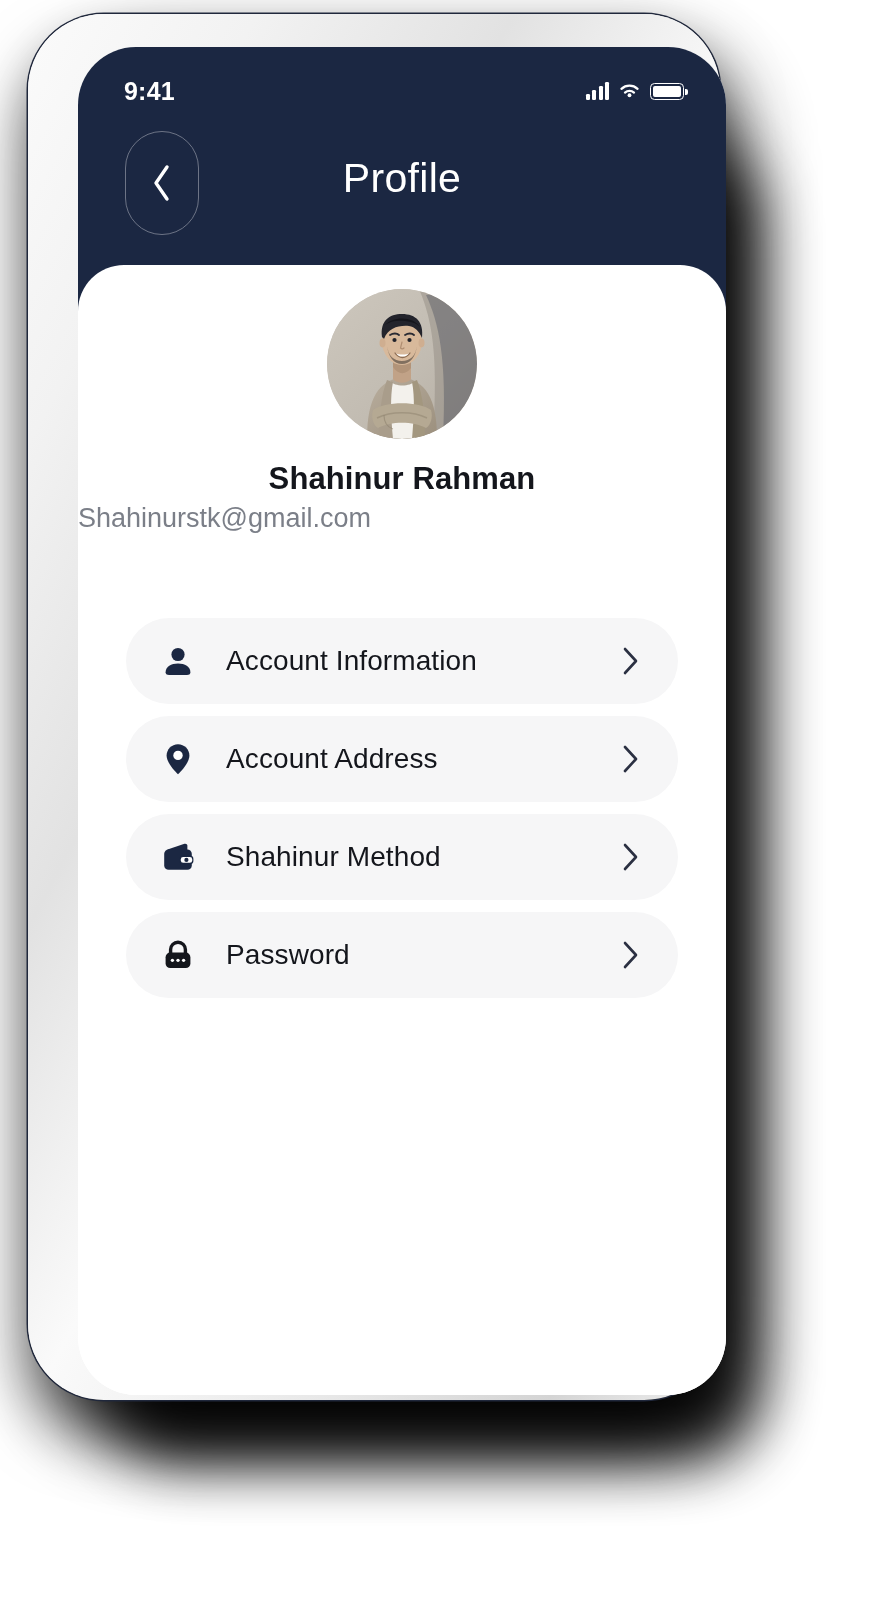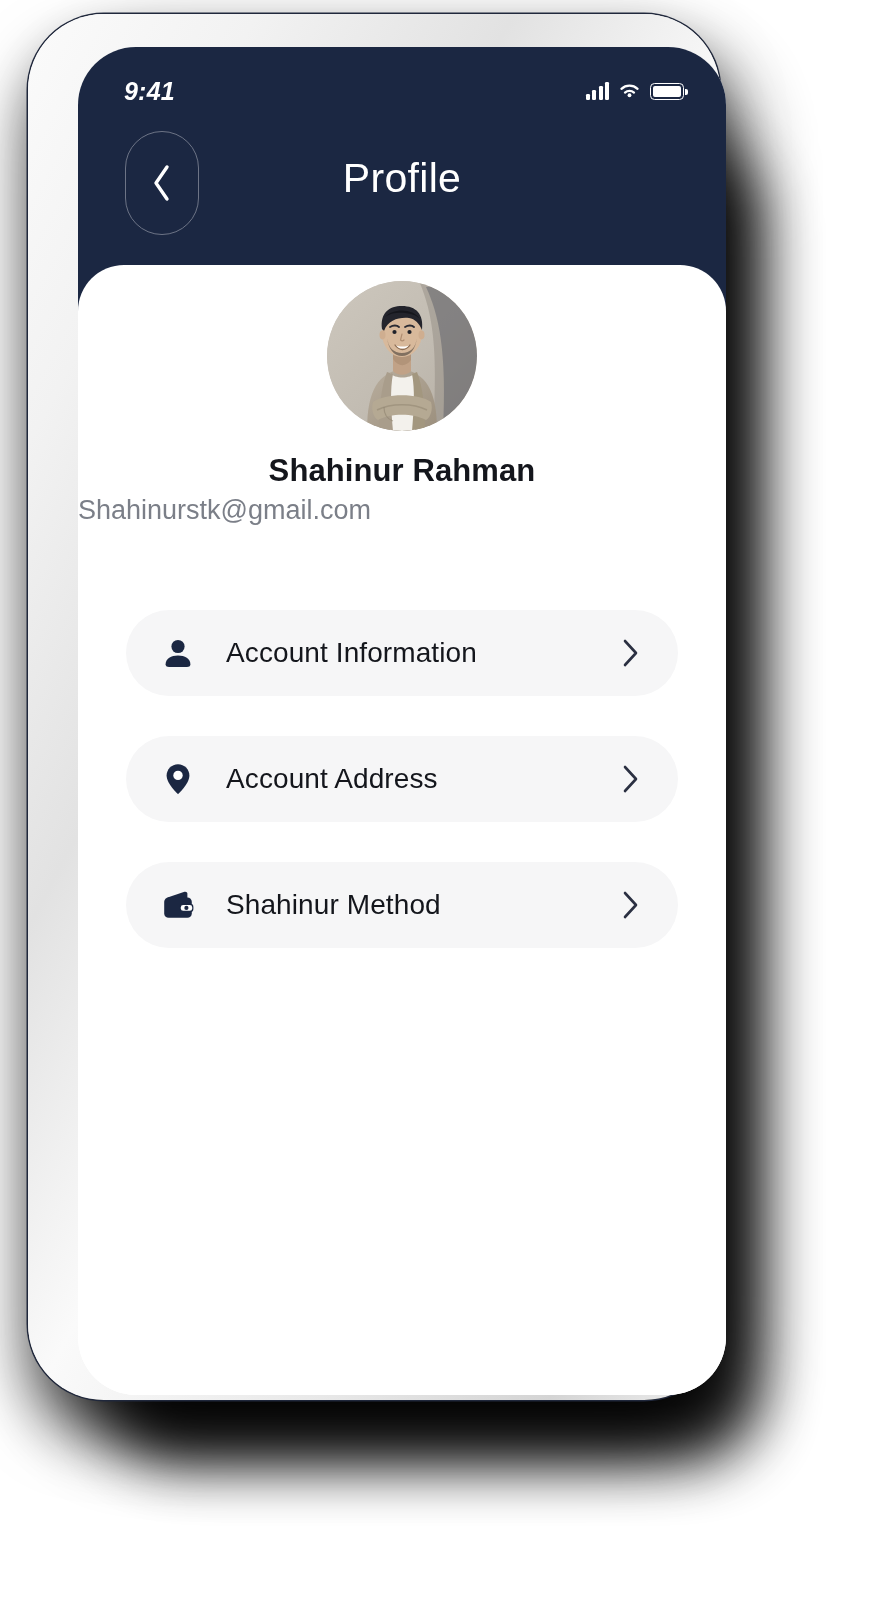--- a/index.html
+++ b/index.html
@@ -87,21 +87,20 @@
     align-items: center;
     justify-content: space-between;
     padding: 22px 42px 0 46px;
   }
 
   .status-time {
     color: #ffffff;
     font-size: 25px;
     font-weight: bold;
     letter-spacing: 0.2px;
-    font-style: italic;
   }
 
   .status-icons {
     display: flex;
     align-items: center;
     gap: 9px;
   }
 
   .signal-bars {
     display: flex;
@@ -187,21 +186,21 @@
 
   
   .content-card {
     position: absolute;
     left: 0;
     right: 0;
     top: 218px;
     bottom: 0;
     background: #ffffff;
     border-radius: 46px 46px 0 0;
-    padding-top: 16px;
+    padding-top: 24px;
   }
 
   .avatar-wrap {
     display: flex;
     justify-content: center;
     margin-bottom: 22px;
   }
   .avatar {
     width: 150px;
     height: 150px;
@@ -225,21 +224,21 @@
     color: #7b7f88;
     font-weight: normal;
   }
 
   
   .menu-list {
     margin-top: 84px;
     padding: 0 48px;
     display: flex;
     flex-direction: column;
-    gap: 40px;
+    gap: 12px;
   }
 
   .menu-row {
     height: 86px;
     background: #f6f6f7;
     border-radius: 43px;
     display: flex;
     align-items: center;
     padding: 0 34px 0 32px;
     cursor: pointer;
@@ -426,20 +425,37 @@
               </svg>
             </span>
             <span class="menu-label">Shahinur Method</span>
             <span class="menu-chevron">
               <svg width="22" height="30" viewBox="0 0 22 30">
                 <path d="M5 3 L16 15 L5 27" stroke="#2b3042" stroke-width="2.6" fill="none" stroke-linecap="round" stroke-linejoin="round"></path>
               </svg>
             </span>
           </div>
 
+          <div class="menu-row">
+            <span class="menu-icon">
+              <svg width="34" height="34" viewBox="0 0 34 34">
+                <path d="M9.6 15.5 L9.6 11.6 C9.6 7.5 12.9 4.2 17 4.2 C21.1 4.2 24.4 7.5 24.4 11.6 L24.4 15.5" stroke="#14161c" stroke-width="3.4" fill="none" stroke-linecap="round"></path>
+                <rect x="4.6" y="14.6" width="24.8" height="15.4" rx="4.6" fill="#14161c"></rect>
+                <circle cx="11.4" cy="22.3" r="1.65" fill="#ffffff"></circle>
+                <circle cx="17" cy="22.3" r="1.65" fill="#ffffff"></circle>
+                <circle cx="22.6" cy="22.3" r="1.65" fill="#ffffff"></circle>
+              </svg>
+            </span>
+            <span class="menu-label">Password</span>
+            <span class="menu-chevron">
+              <svg width="22" height="30" viewBox="0 0 22 30">
+                <path d="M5 3 L16 15 L5 27" stroke="#2b3042" stroke-width="2.6" fill="none" stroke-linecap="round" stroke-linejoin="round"></path>
+              </svg>
+            </span>
+          </div>
 
 
         </div>
       </div>
 
     </div>
   </div>
 </div>
 
 </body></html>

